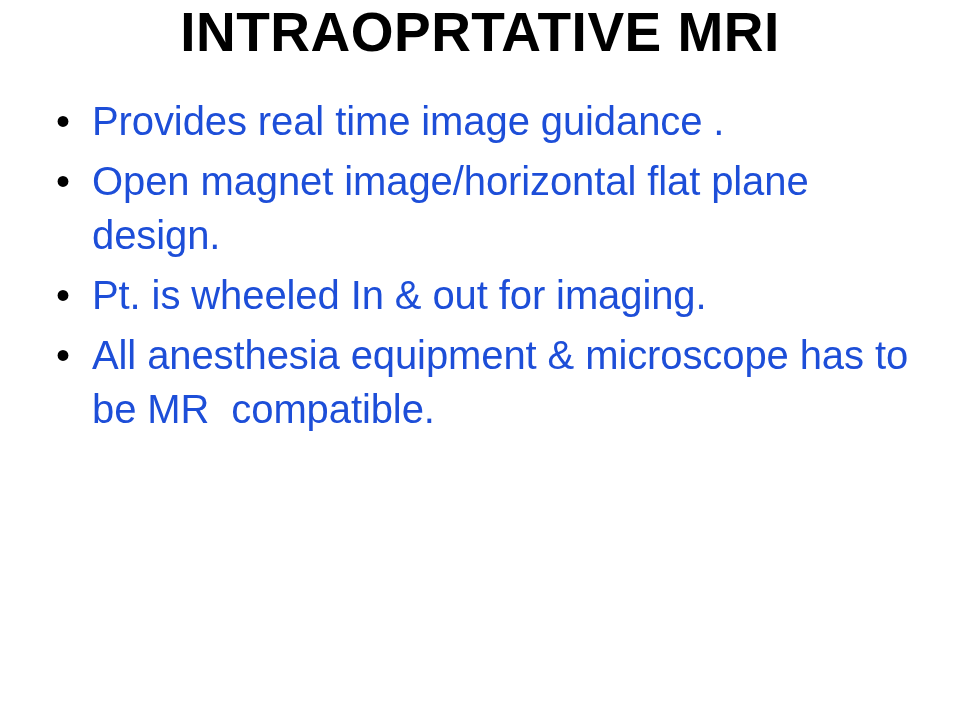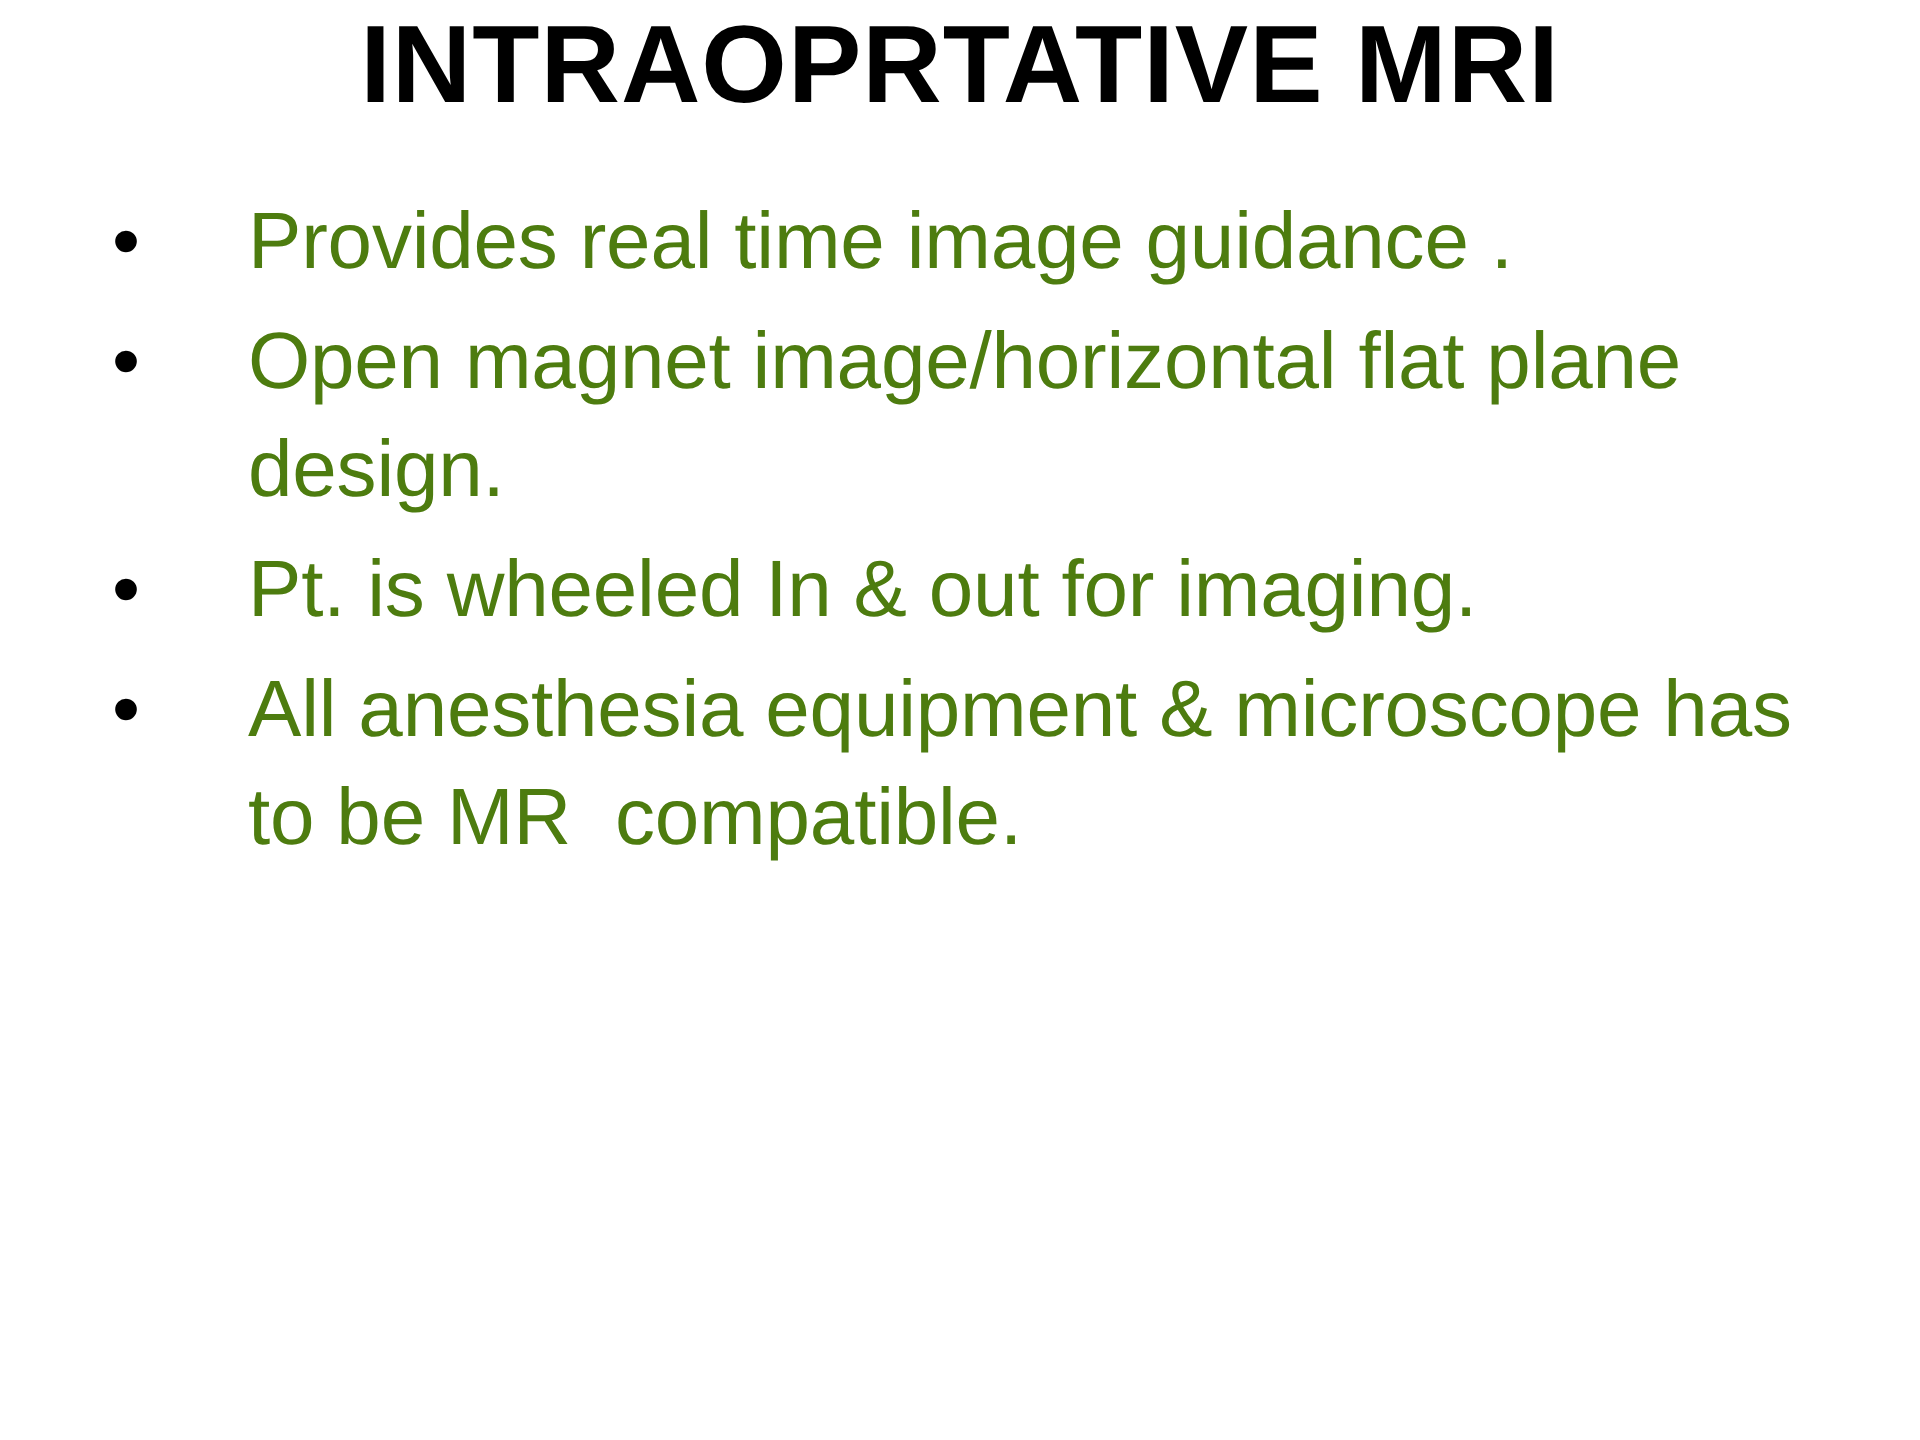--- a/index.html
+++ b/index.html
@@ -49,24 +49,23 @@
     line-height: 54px;
     text-align: left;
     padding-left: 8px;
     color: #000000;
     box-sizing: border-box;
   }
   .bullet-text {
     flex: 1 1 auto;
     font-size: 40px;
     line-height: 54px;
-    color: #4d7c0f;
+    color: #1d4ed8;
     white-space: pre-wrap;
     letter-spacing: -0.1px;
-    margin-left: 32px;
   }
 </style>
 </head>
 <body>
 
 <div class="slide" style="background: rgb(255, 255, 255); color: rgb(0, 0, 0);">
 
   <div class="slide-title">INTRAOPRTATIVE MRI</div>
 
   <div class="body-block">

